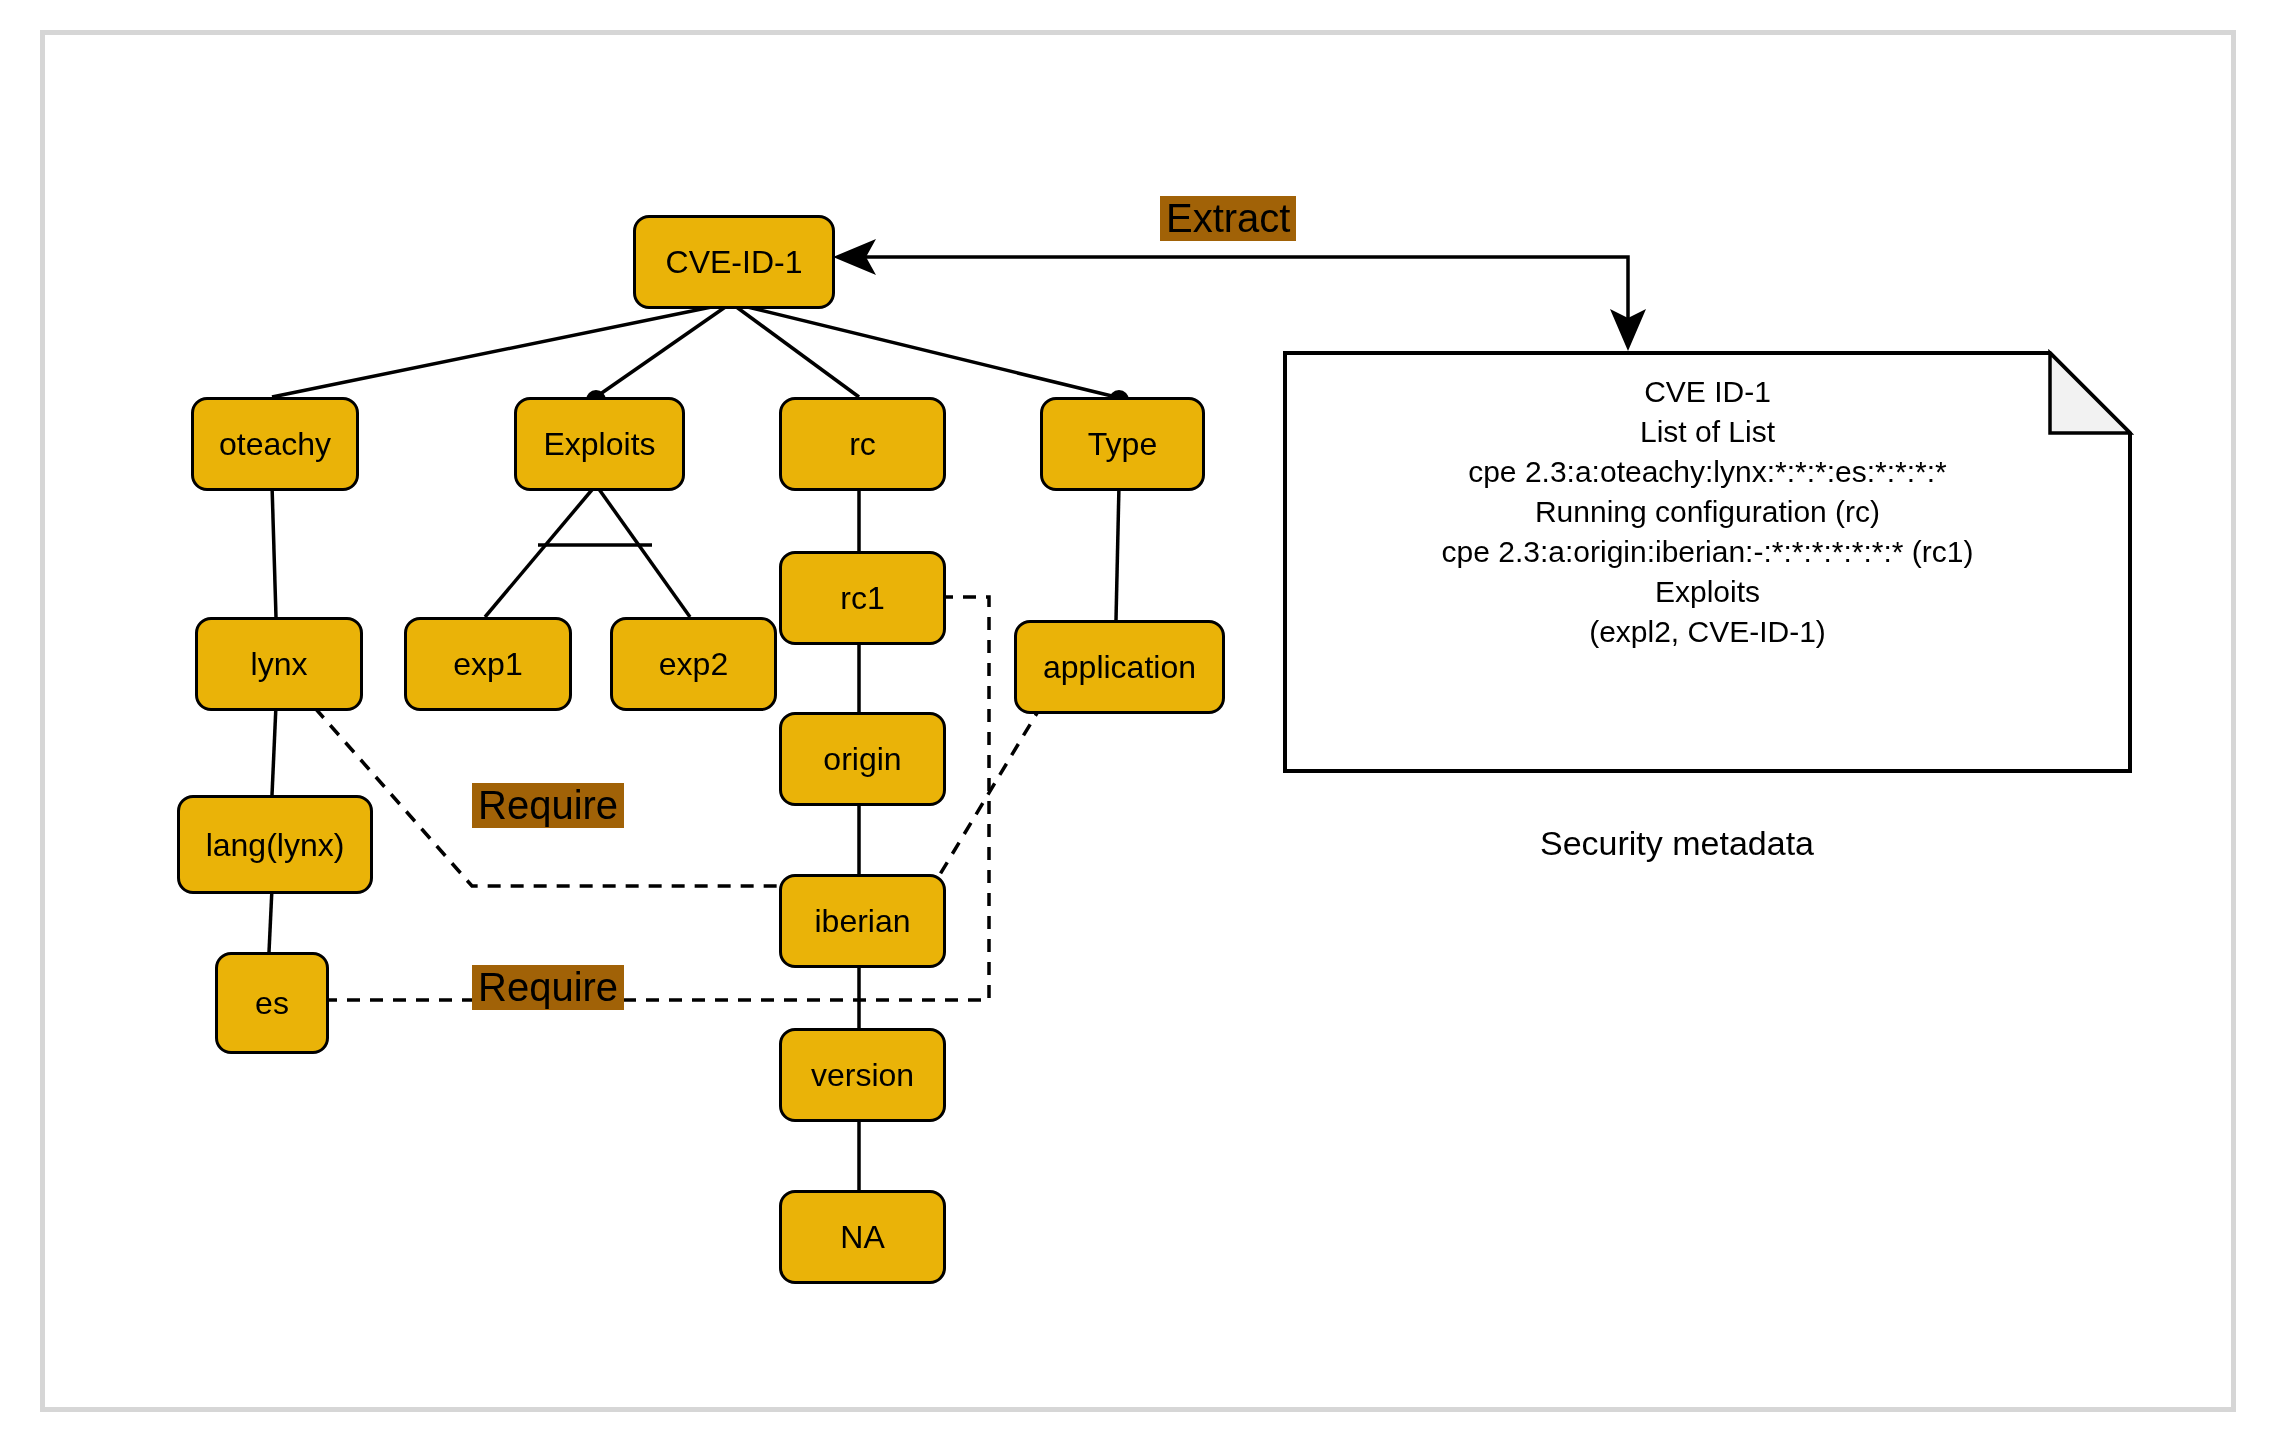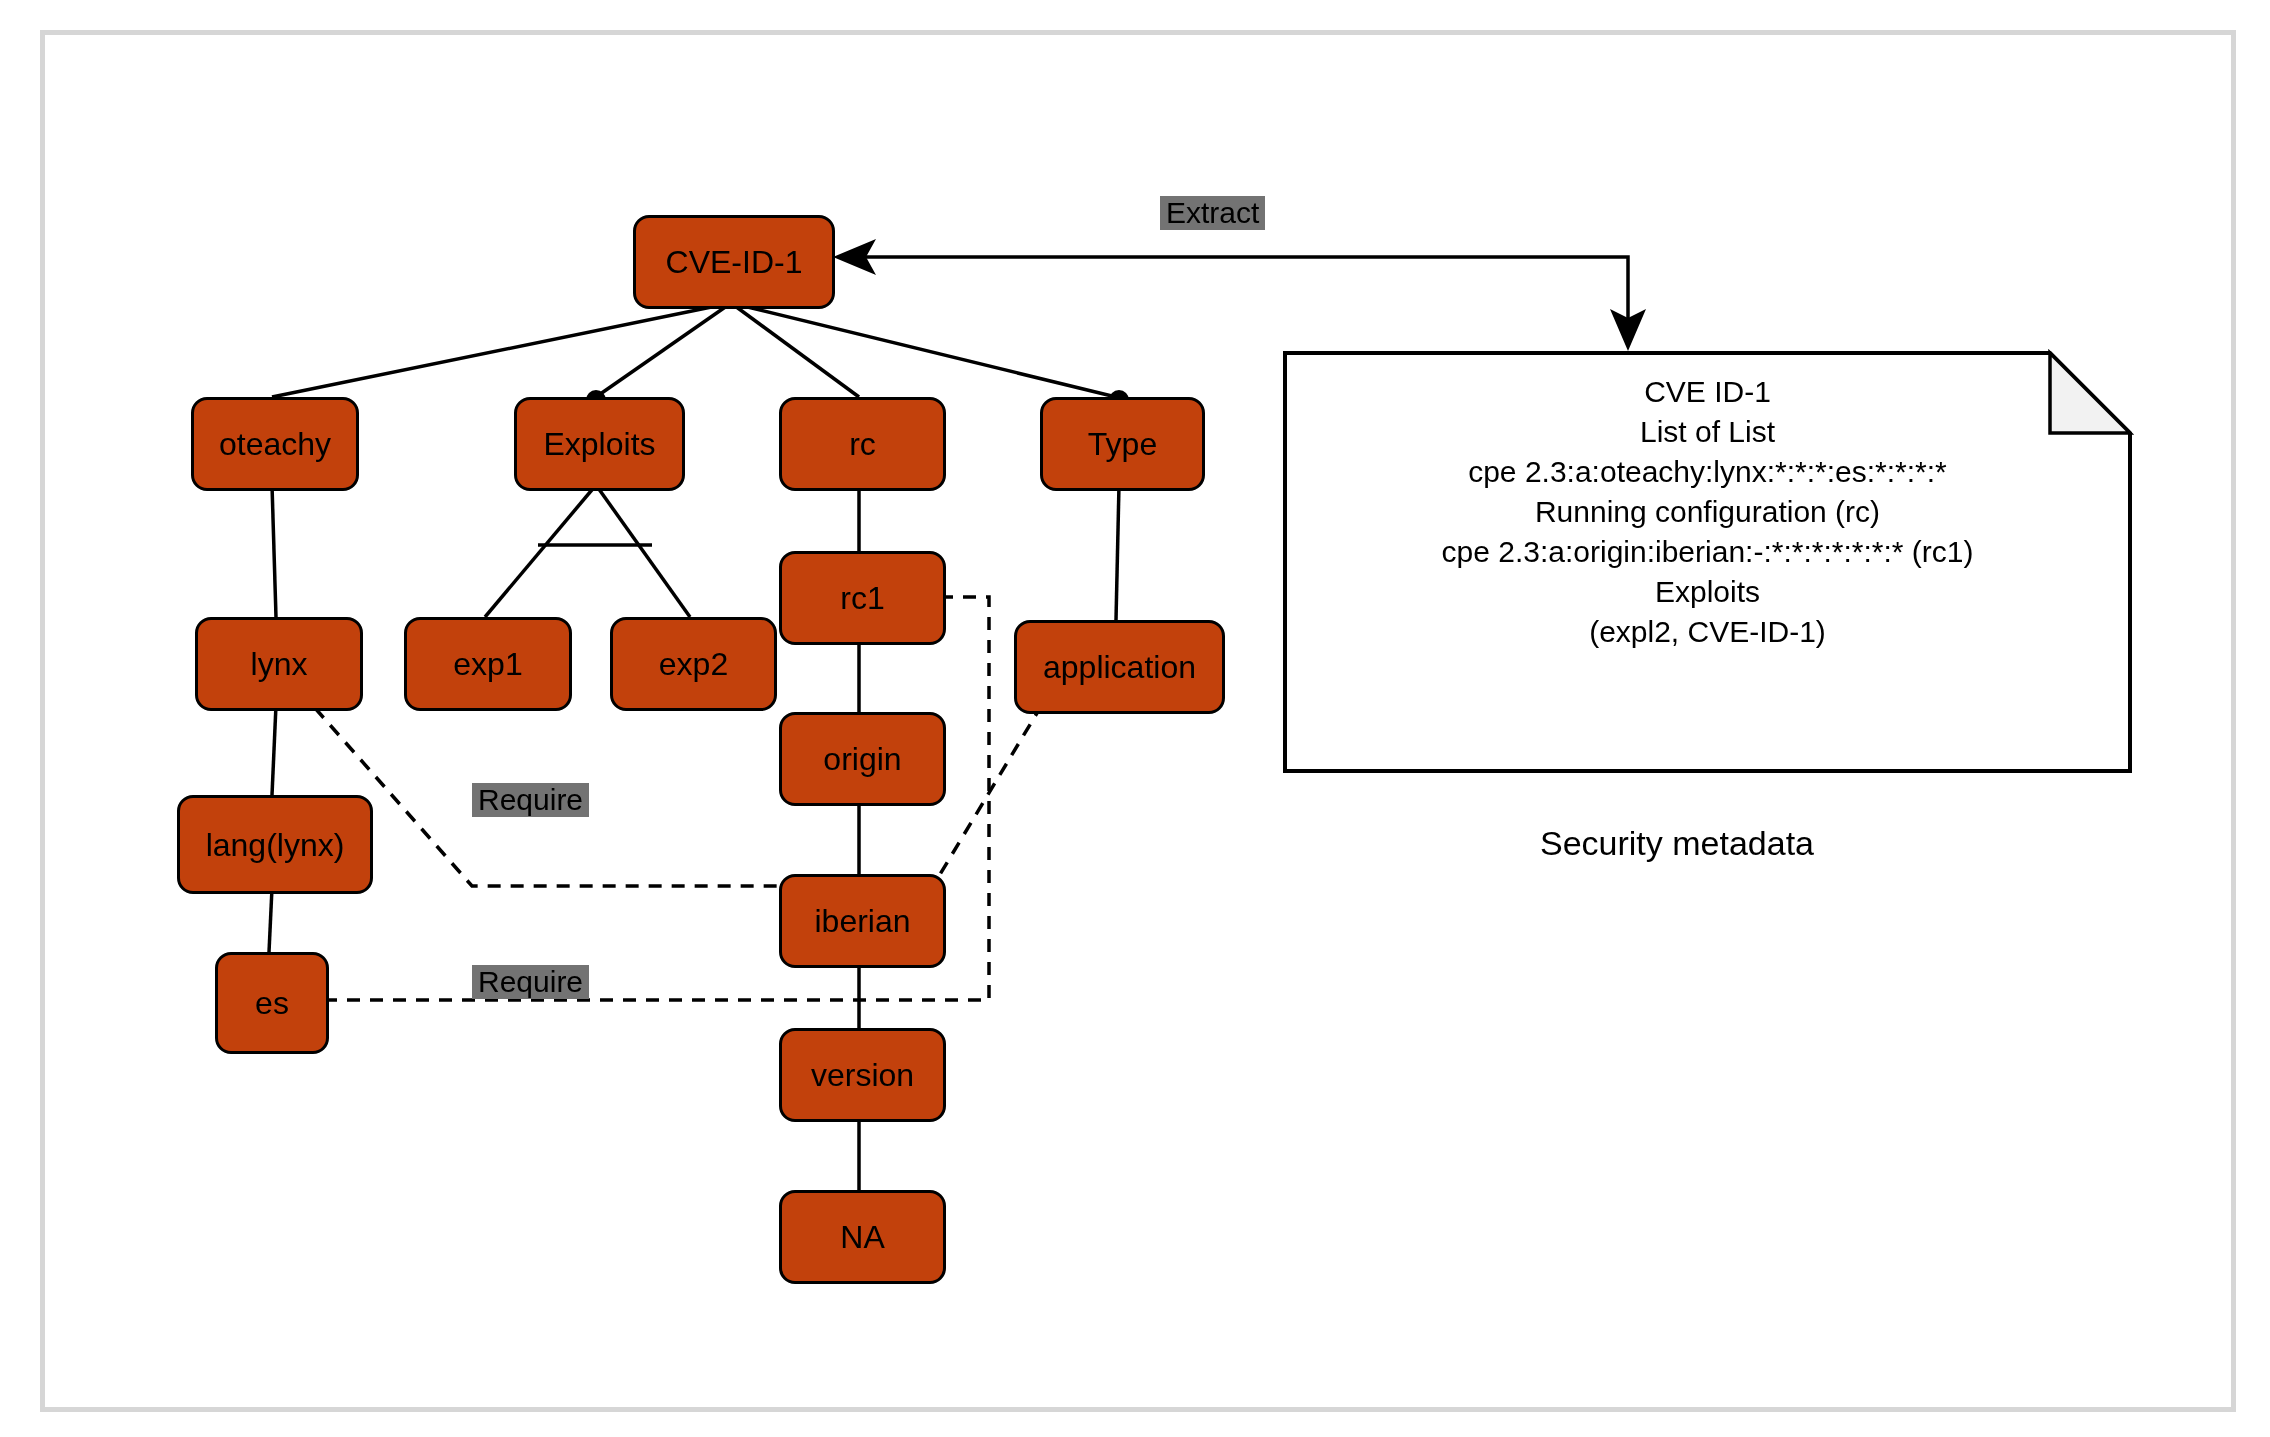--- a/index.html
+++ b/index.html
@@ -1,21 +1,21 @@
 <!DOCTYPE html>
 <html><head>
 <meta charset="utf-8">
 <style>
   html,body{margin:0;padding:0;background:#ffffff;}
   body{width:2270px;height:1437px;position:relative;font-family:"Liberation Sans",sans-serif;color:#000;}
   .frame{position:absolute;left:40px;top:30px;width:2186px;height:1372px;border:5px solid #d6d6d6;background:#ffffff;}
   svg.wires{position:absolute;left:0;top:0;z-index:1;}
-  .node{position:absolute;z-index:2;background:#c2410c;border:3.5px solid #000;border-radius:16px;
+  .node{position:absolute;z-index:2;background:#eab308;border:3.5px solid #000;border-radius:16px;
         display:flex;align-items:center;justify-content:center;font-size:32px;line-height:1;}
-  .floating-label{position:absolute;z-index:3;font-size:30px;background:#737373;padding:0 6px;white-space:nowrap;}
+  .floating-label{position:absolute;z-index:3;font-size:40px;background:#a16207;padding:0 6px;white-space:nowrap;}
   .doc-text{position:absolute;z-index:2;text-align:center;font-size:30px;line-height:40px;}
   .doc-text div{white-space:nowrap;}
   .caption{position:absolute;z-index:2;font-size:34px;white-space:nowrap;}
 </style>
 </head>
 <body>
 
 <div class="frame"></div>
 
 <svg class="wires" width="2270" height="1437" viewBox="0 0 2270 1437">

